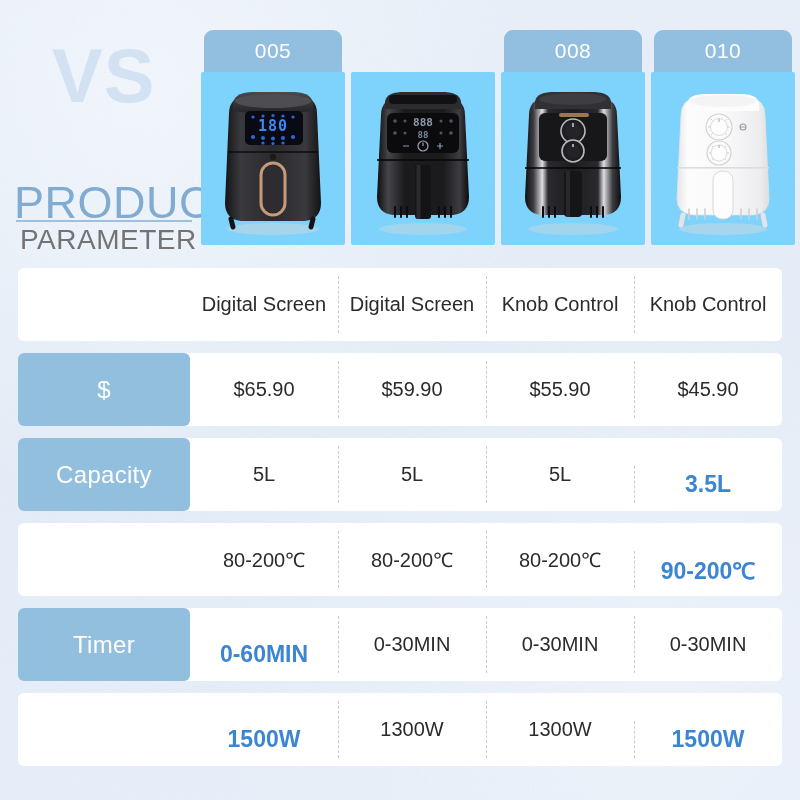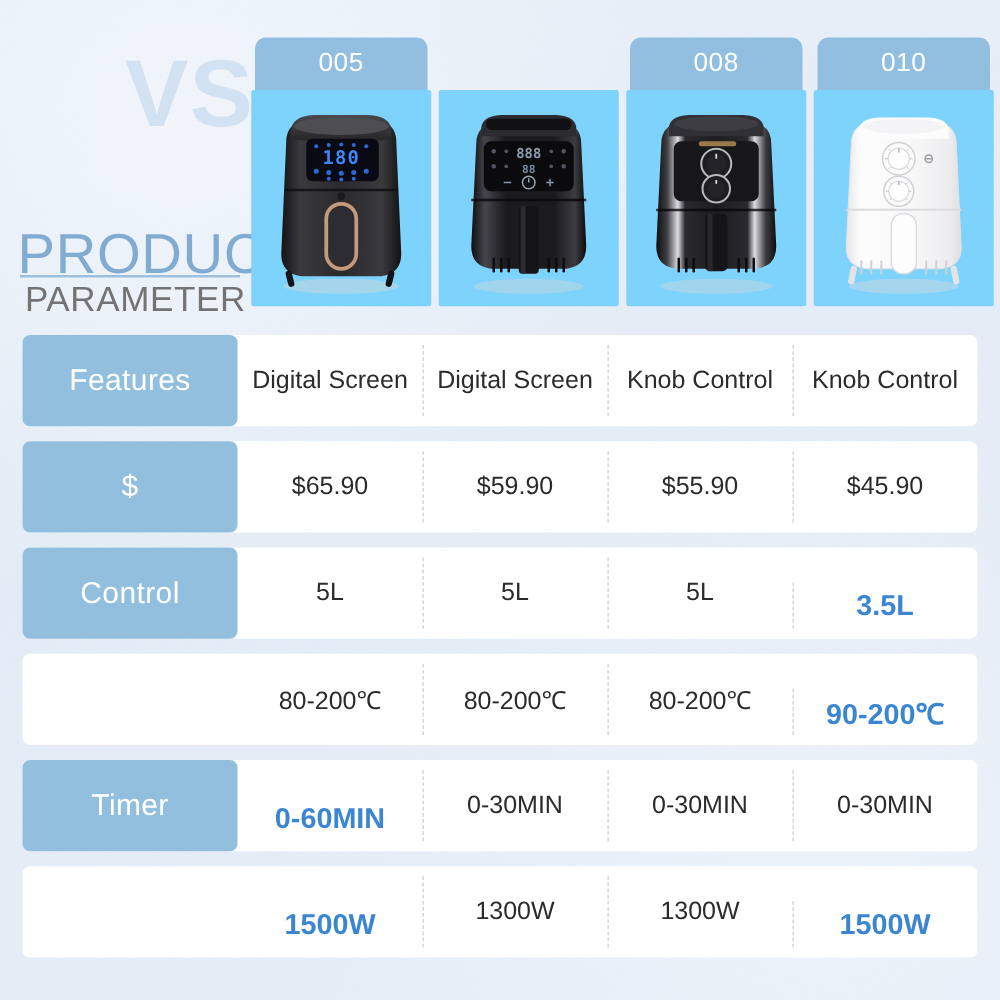--- a/index.html
+++ b/index.html
@@ -52,21 +52,20 @@
   .vs-text {
     position: absolute;
     left: 52px;
     top: 8px;
     font-size: 76px;
     font-weight: 700;
     letter-spacing: 1px;
     color: #d2e2f2;
     line-height: 1;
     user-select: none;
-    margin-left: 48px;
   }
   .product-word {
     position: absolute;
     left: 14px;
     top: 150px;
     font-size: 45px;
     font-weight: 400;
     color: #82abd2;
     letter-spacing: 0.5px;
     line-height: 1;
@@ -409,41 +408,40 @@
             <path d="M98 130 L98 140"></path>
         </g>
         <path d="M24 136 L22 146 M104 136 L106 146" stroke="#e4e4e7" stroke-width="5" stroke-linecap="round"></path>
       </svg>
     </div>
   </div>
 
   <div class="table">
 
     <div class="row">
-      <div class="row-label">Features</div>
       <div class="cells">
         <div class="cell">Digital Screen</div>
         <div class="cell">Digital Screen</div>
         <div class="cell">Knob Control</div>
         <div class="cell">Knob Control</div>
       </div>
     </div>
 
     <div class="row">
       <div class="row-label">$</div>
       <div class="cells">
         <div class="cell">$65.90</div>
         <div class="cell">$59.90</div>
         <div class="cell">$55.90</div>
         <div class="cell">$45.90</div>
       </div>
     </div>
 
     <div class="row">
-      <div class="row-label">Control</div>
+      <div class="row-label">Capacity</div>
       <div class="cells">
         <div class="cell">5L</div>
         <div class="cell">5L</div>
         <div class="cell">5L</div>
         <div class="cell highlight">3.5L</div>
       </div>
     </div>
 
     <div class="row">
       <div class="cells">

